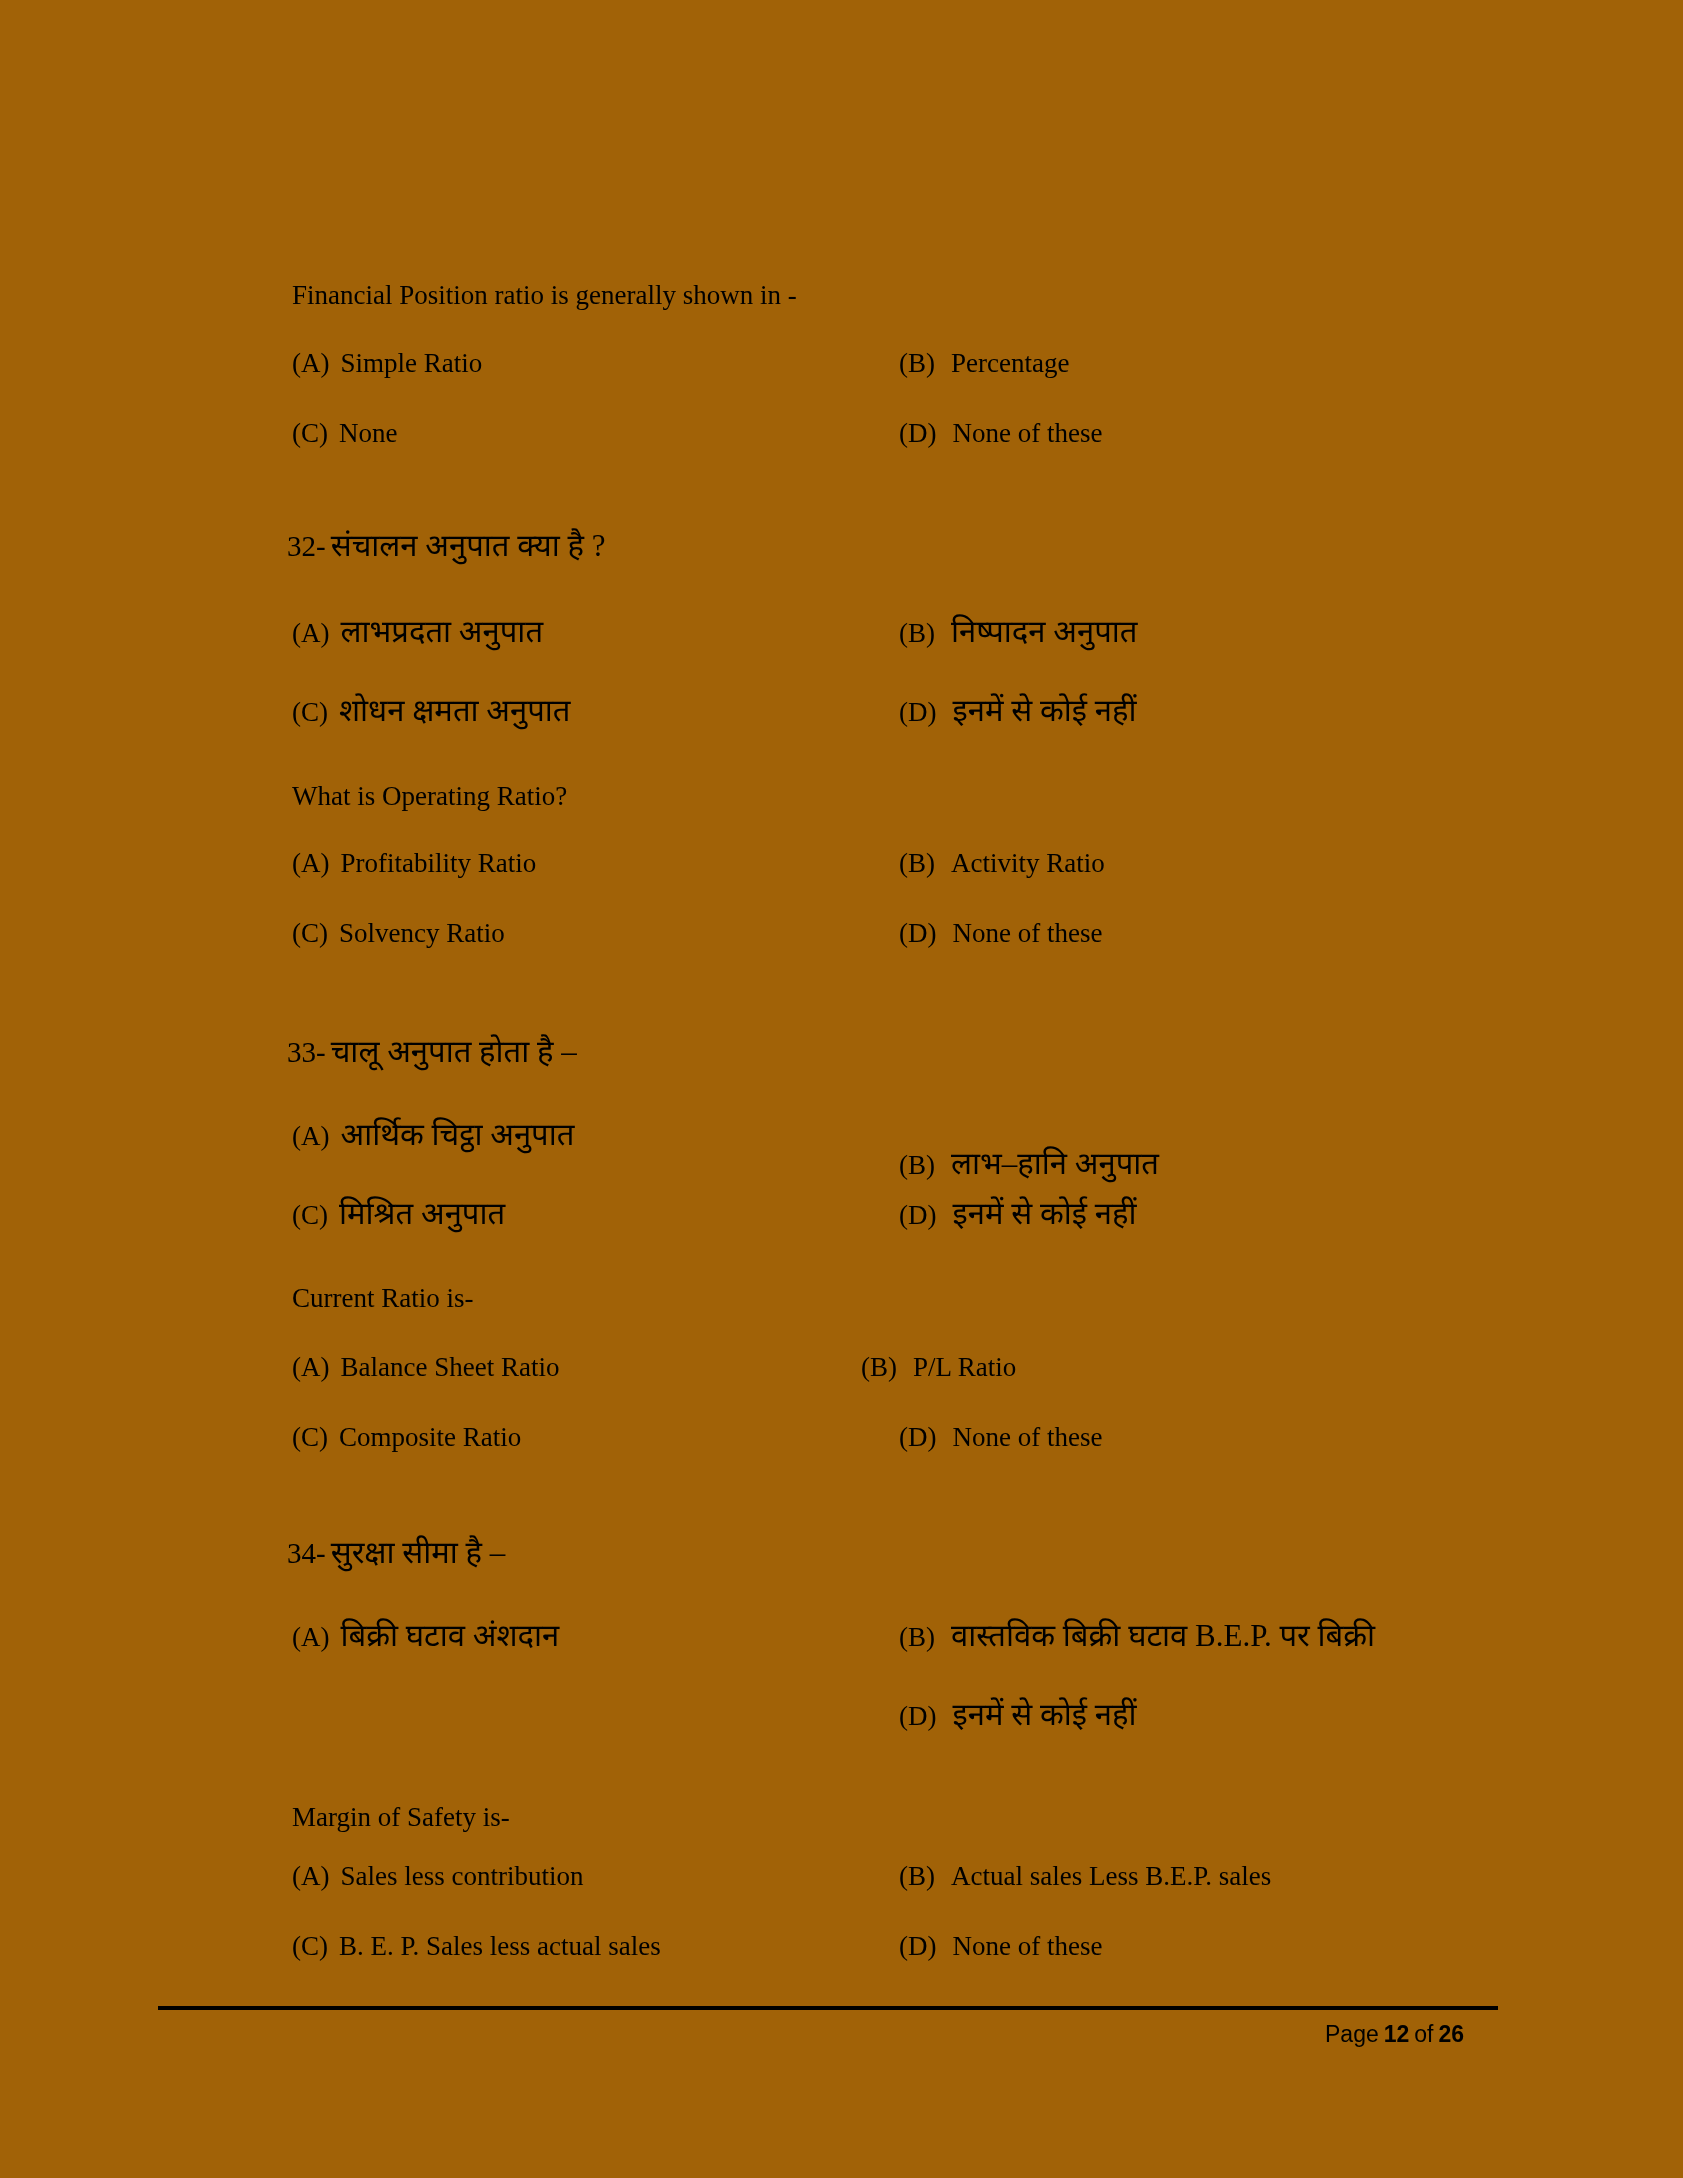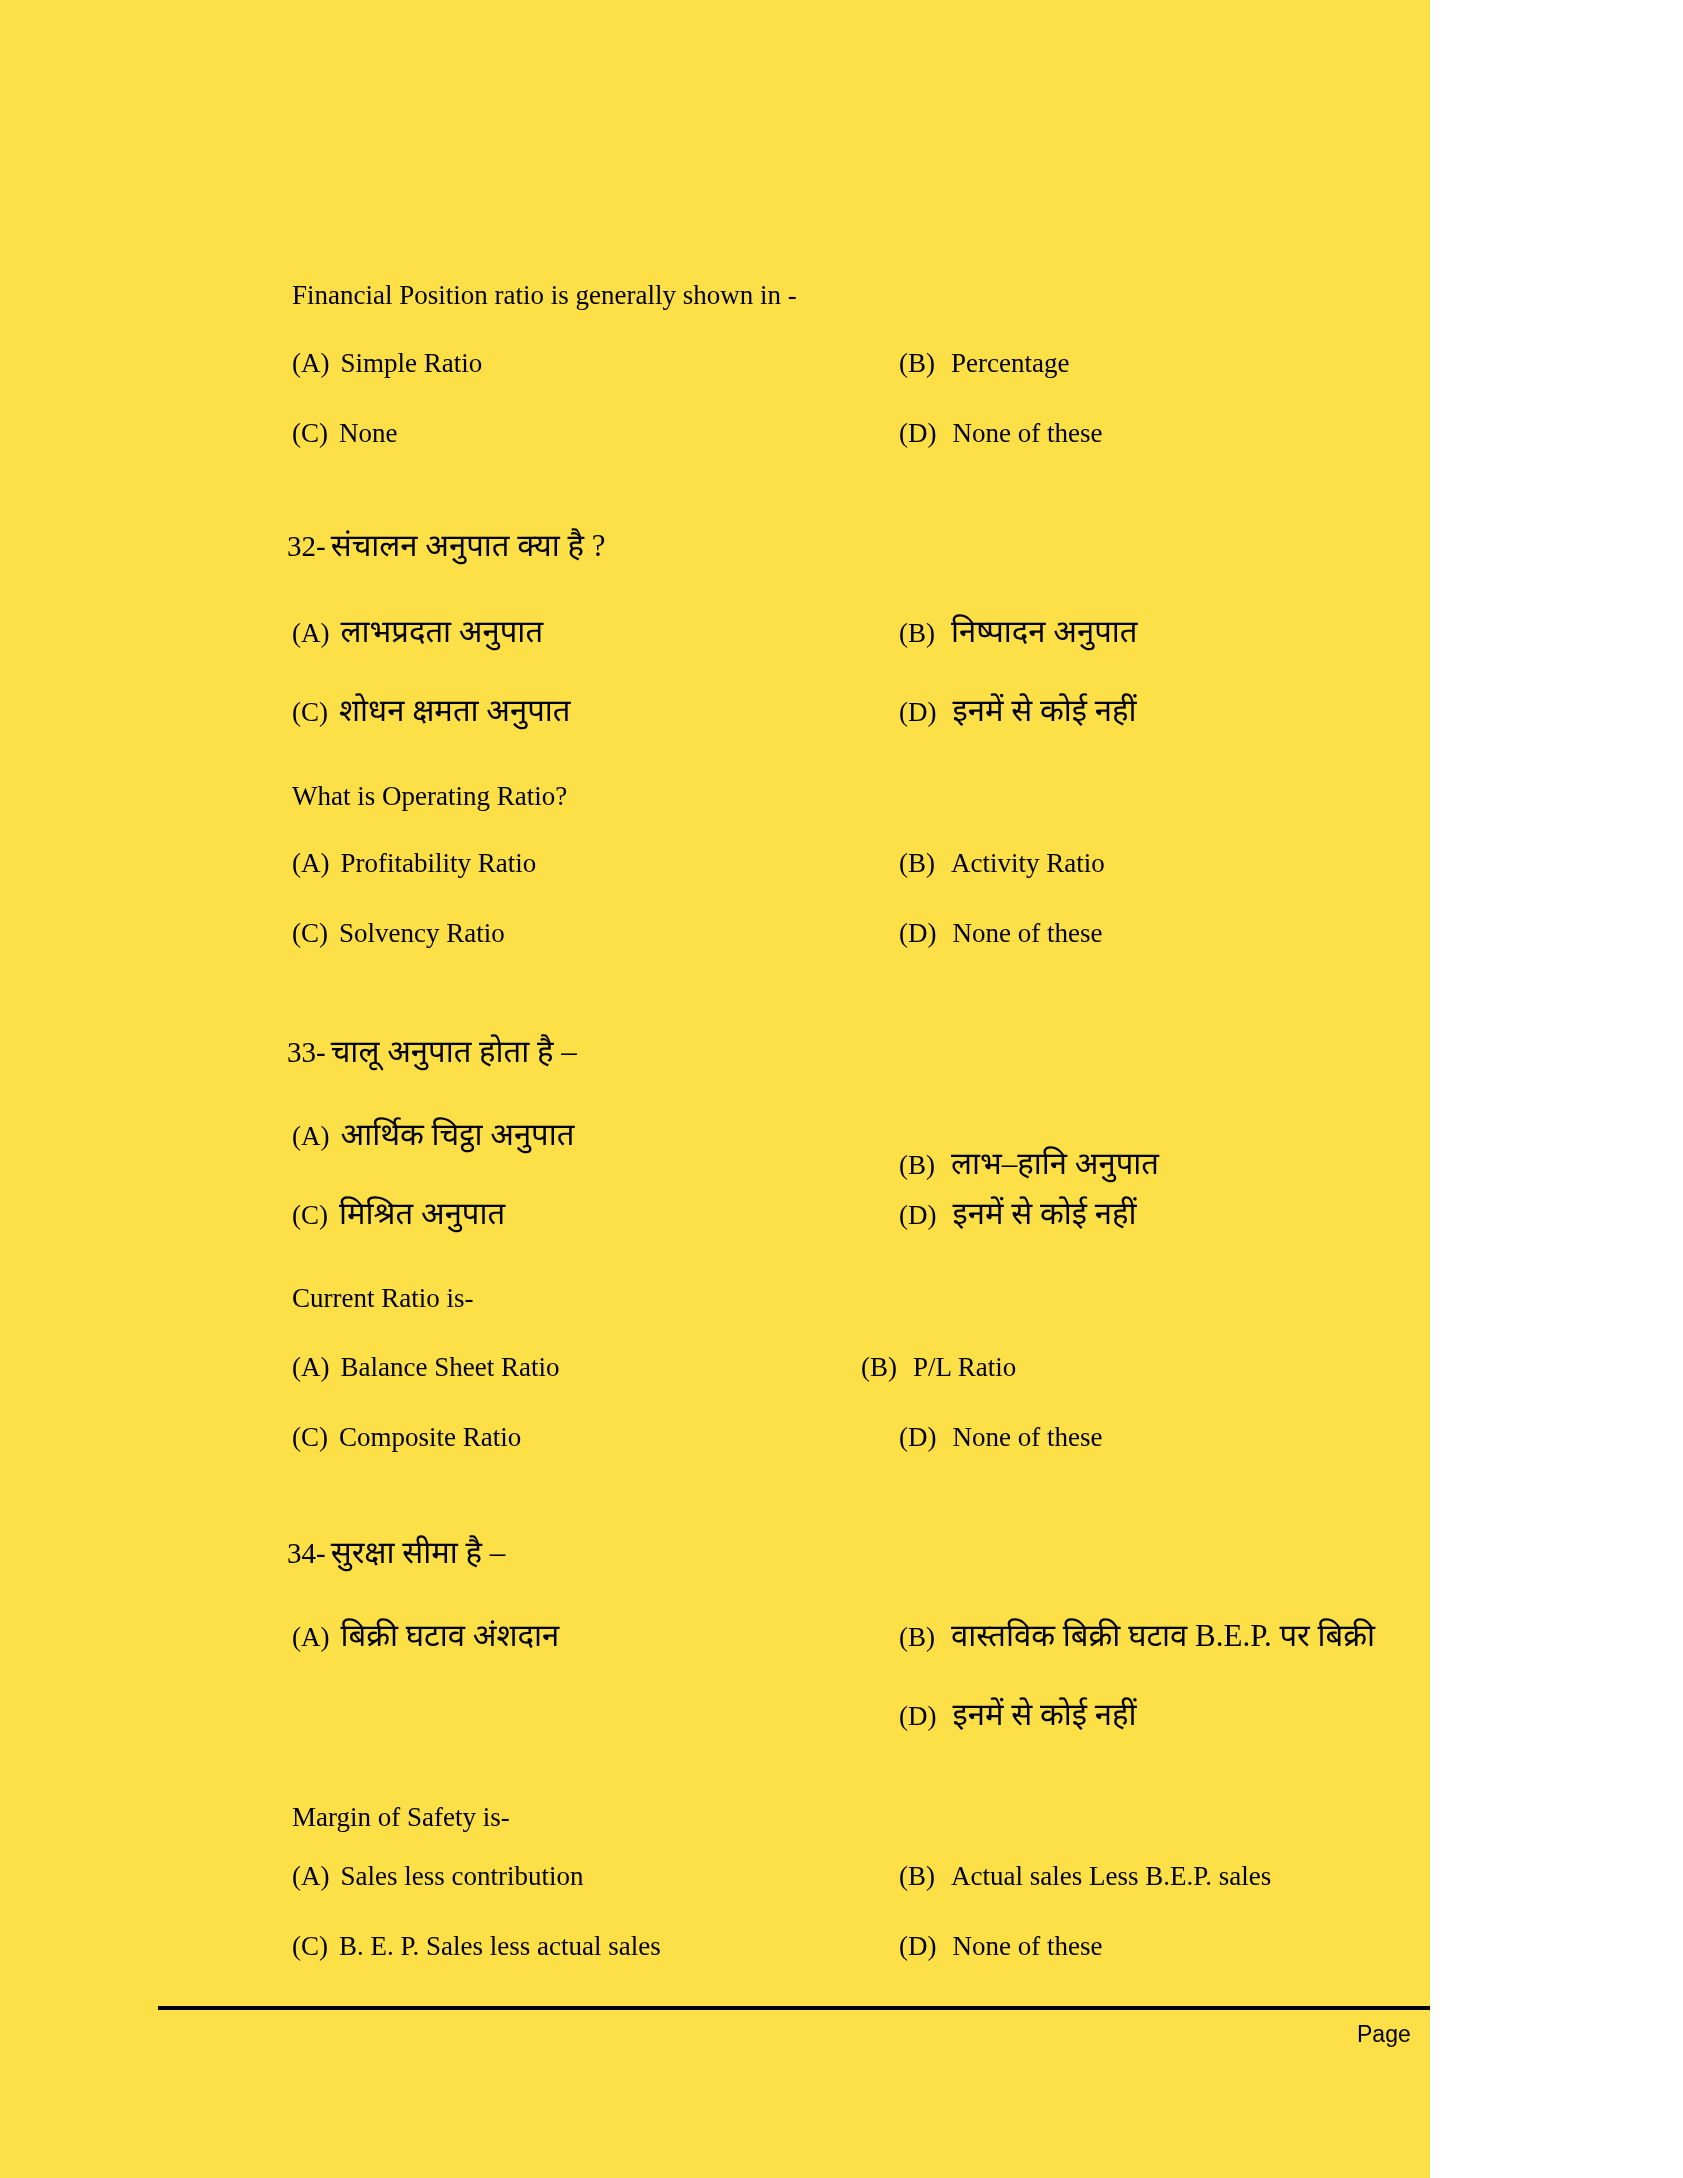--- a/index.html
+++ b/index.html
@@ -1,38 +1,38 @@
 <!DOCTYPE html>
 <html><head>
 <meta charset="utf-8">
 <style>
   html,body{margin:0;padding:0;background:#ffffff;}
   .page{
     position:relative;
-    width:1430px;
+    width:1683px;
     height:2178px;
-    background:#fde047;
+    background:#a16207;
     color:#000000;
     font-family:"Liberation Serif", serif;
     overflow:hidden;
   }
   .line{position:absolute;white-space:nowrap;line-height:1.15;}
   .en{font-size:27px;}
   .hi{font-size:31px;}
   .opt .letter{display:inline-block;margin-right:11px;}
   .opt.colb .letter{margin-right:16px;}
   .qnum{display:inline-block;margin-right:5px;font-size:29px;margin-left:32px;}
   .footer-rule{position:absolute;left:158px;top:2006px;width:1340px;height:4px;background:#000000;}
   .footer-text{
     position:absolute;left:1325px;top:2021px;
     font-family:"Liberation Sans", sans-serif;
     font-size:23px;color:#000000;white-space:nowrap;
   }
   .footer-text .b{font-weight:bold;}
-  .footer-text span{margin-right:5px;margin-left:32px;}
+  .footer-text span{margin-right:5px;}
   .footer-text span:last-child{margin-right:0;}
 </style>
 </head>
 <body>
 
 <div class="page">
 
   <div class="line en" style="left:292px;top:280px">Financial Position ratio is generally shown in -</div>
   <div class="line en opt" style="left:292px;top:348px">
     <span class="letter">(A)</span><span>Simple Ratio</span>

